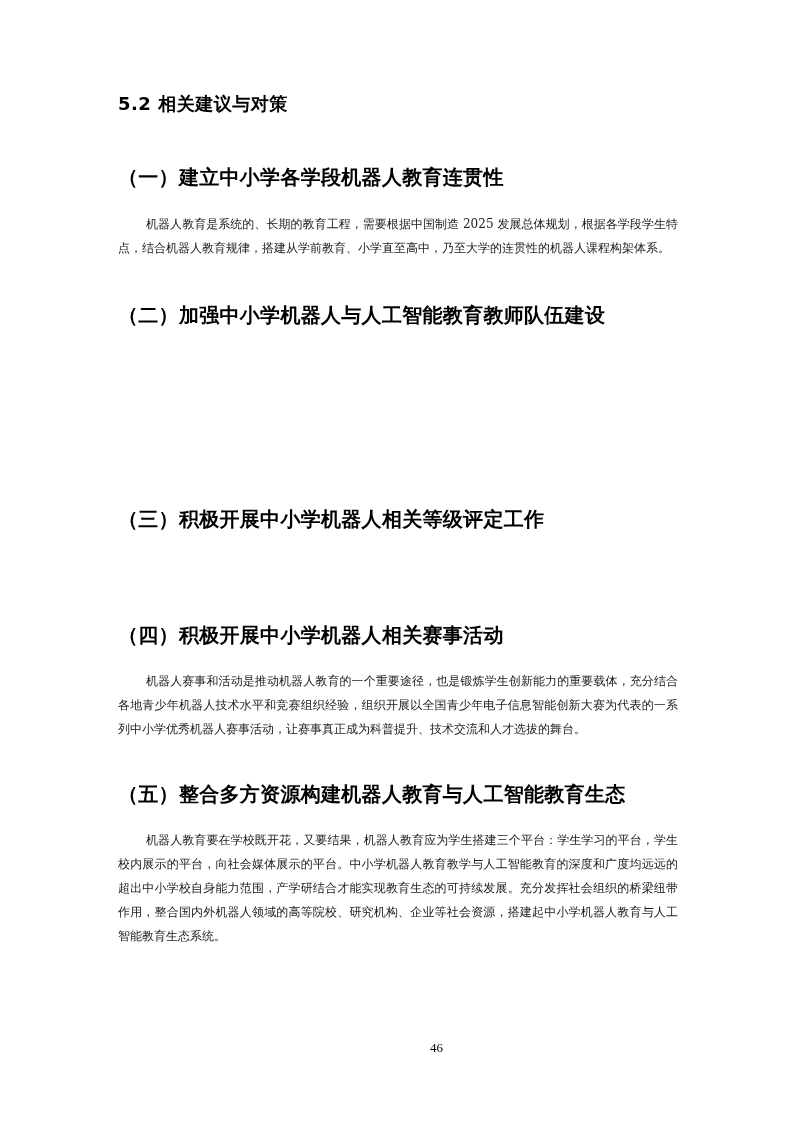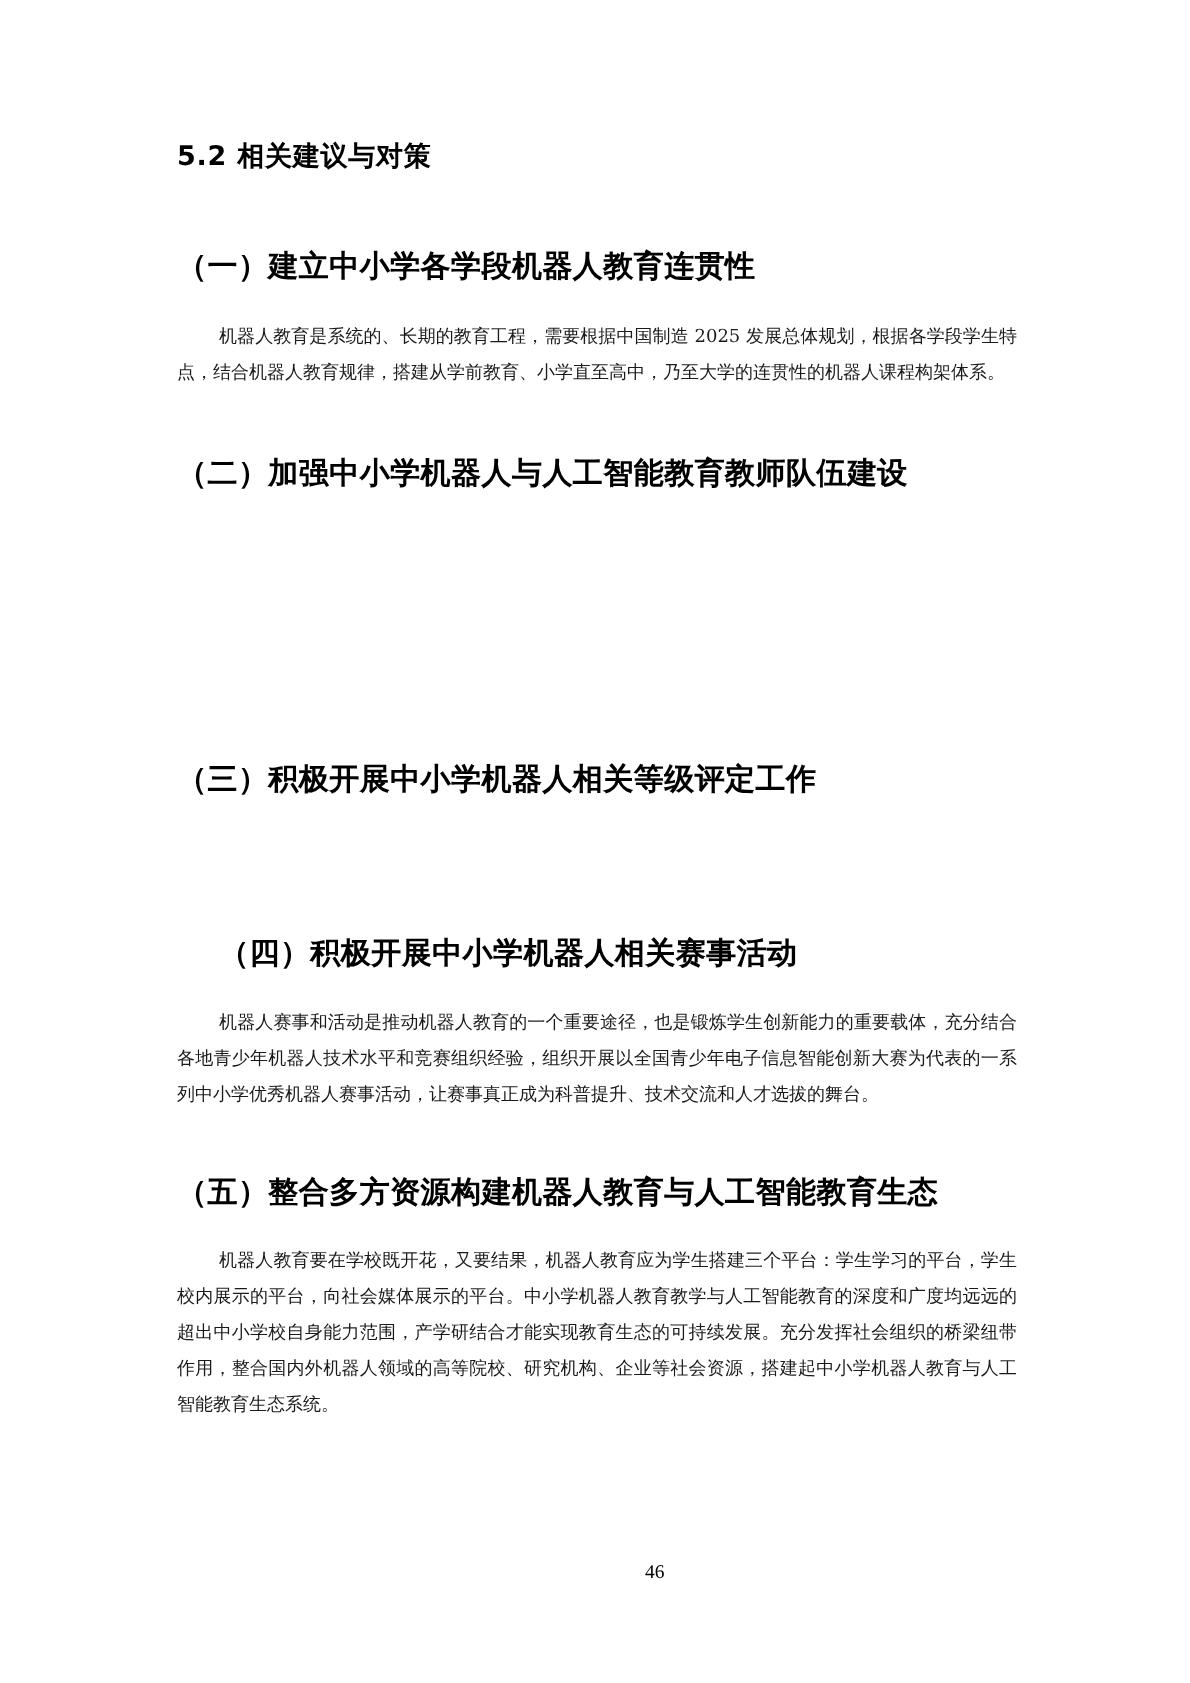--- a/index.html
+++ b/index.html
@@ -33,20 +33,20 @@
 
   <div class="h1">5.2  相关建议与对策</div>
 
   <div class="h2" style="top:164px;">（一）建立中小学各学段机器人教育连贯性</div>
   <div class="para" style="top:212px;">机器人教育是系统的、长期的教育工程，需要根据中国制造 2025 发展总体规划，根据各学段学生特点，结合机器人教育规律，搭建从学前教育、小学直至高中，乃至大学的连贯性的机器人课程构架体系。</div>
 
   <div class="h2" style="top:302px;">（二）加强中小学机器人与人工智能教育教师队伍建设</div>
 
   <div class="h2" style="top:462px;margin-top:44px;">（三）积极开展中小学机器人相关等级评定工作</div>
 
-  <div class="h2" style="top:622px;margin-left:28px;">（四）积极开展中小学机器人相关赛事活动</div>
+  <div class="h2" style="top:622px;">（四）积极开展中小学机器人相关赛事活动</div>
   <div class="para" style="top:669px;">机器人赛事和活动是推动机器人教育的一个重要途径，也是锻炼学生创新能力的重要载体，充分结合各地青少年机器人技术水平和竞赛组织经验，组织开展以全国青少年电子信息智能创新大赛为代表的一系列中小学优秀机器人赛事活动，让赛事真正成为科普提升、技术交流和人才选拔的舞台。</div>
 
   <div class="h2" style="top:781px;">（五）整合多方资源构建机器人教育与人工智能教育生态</div>
   <div class="para" style="top:828px;">机器人教育要在学校既开花，又要结果，机器人教育应为学生搭建三个平台：学生学习的平台，学生校内展示的平台，向社会媒体展示的平台。中小学机器人教育教学与人工智能教育的深度和广度均远远的超出中小学校自身能力范围，产学研结合才能实现教育生态的可持续发展。充分发挥社会组织的桥梁纽带作用，整合国内外机器人领域的高等院校、研究机构、企业等社会资源，搭建起中小学机器人教育与人工智能教育生态系统。</div>
 
   <div class="pagenum">46</div>
 </div>
 
 </body></html>

